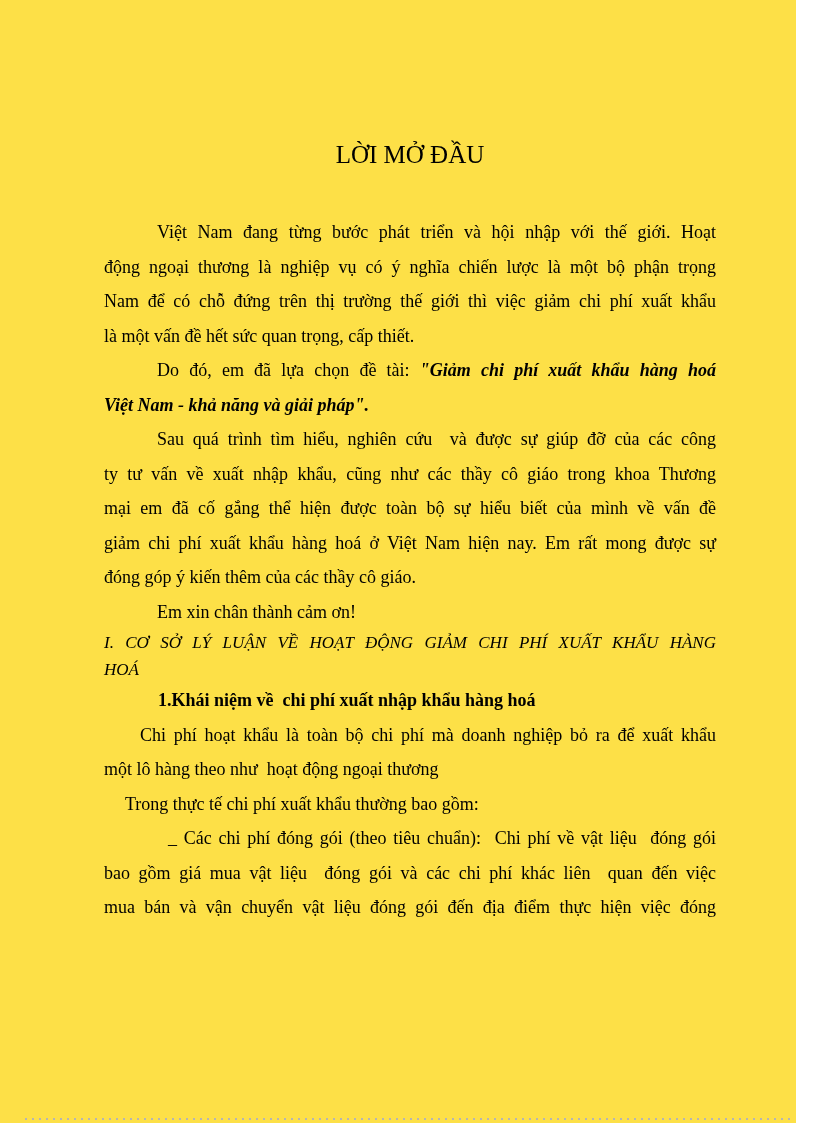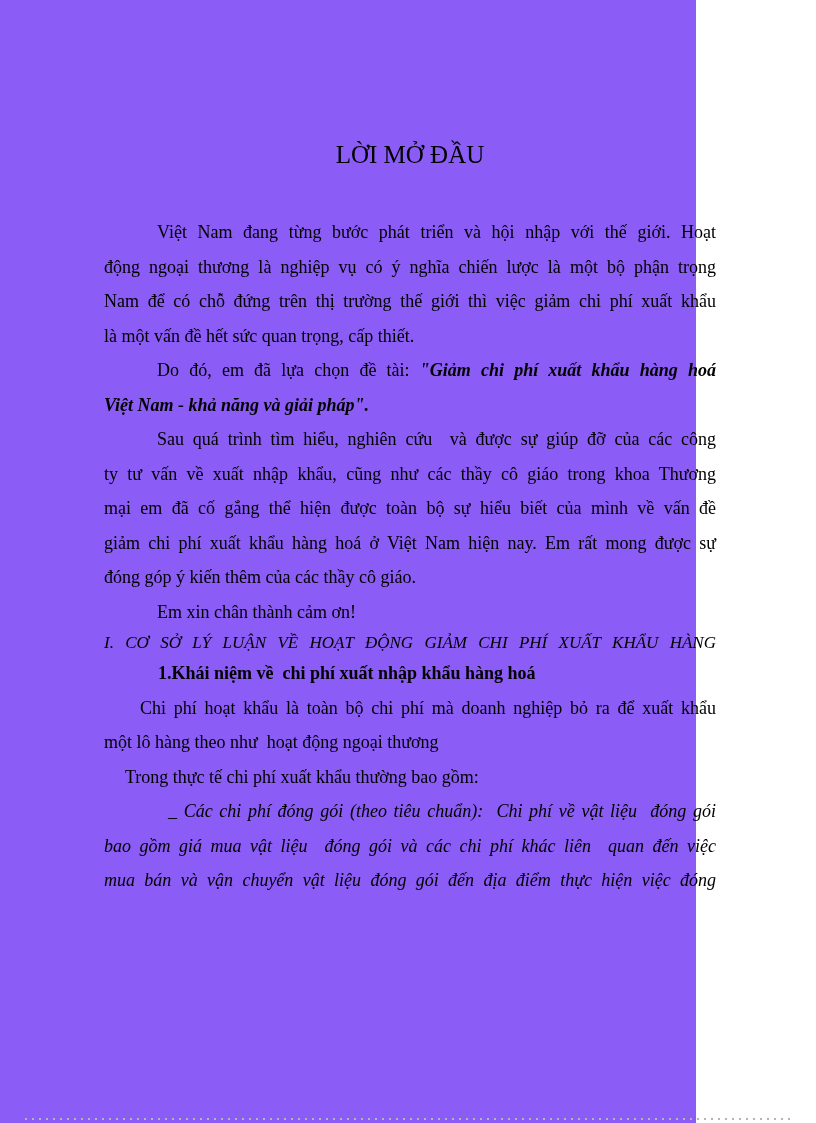--- a/index.html
+++ b/index.html
@@ -7,23 +7,23 @@
     padding: 0;
     width: 816px;
     height: 1123px;
     background: #ffffff;
     font-family: "Liberation Serif", "DejaVu Serif", serif;
     color: #000000;
     overflow: hidden;
   }
   .page {
     position: relative;
-    width: 696px;
+    width: 796px;
     height: 1123px;
-    background: #8b5cf6;
+    background: #fde047;
   }
   .content {
     position: absolute;
     left: 104px;
     top: 140px;
     width: 612px;
   }
   .title {
     font-size: 25px;
     line-height: 30px;
@@ -46,21 +46,21 @@
   .ln.end {
     text-align: left;
     text-align-last: left;
   }
   .intro { padding-left: 10px; }  
   .topic { font-weight: bold; font-style: italic; }
   .sec-heading { margin-top: 33px; }
   .sec-heading .ln { font-size: 17px; line-height: 27px; font-style: italic; }
   .sub-heading { margin-top: 2px; }
   .sub-heading .ln { font-weight: bold; text-align: right; }
-  .gap-top { margin-top: 22px; font-style: italic; }
+  .gap-top { margin-top: 22px; }
   .ind53 { text-indent: 53px; font-family: Liberation Serif, serif; }
   .ind54 { text-indent: 54px; }
   .ind36 { text-indent: 36px; }
   .ind21 { text-indent: 21px; }
   .ind64 { text-indent: 64px; }
   .dotline {
     position: absolute;
     left: 25px;
     top: 1118px;
     width: 765px;
@@ -95,20 +95,21 @@
       <span class="ln">giảm chi phí xuất khẩu hàng hoá ở Việt Nam hiện nay. Em rất mong được sự</span>
       <span class="ln end">đóng góp ý kiến thêm của các thầy cô giáo.</span>
     </p>
 
     <p class="para intro">
       <span class="ln end ind53">Em xin chân thành cảm ơn!</span>
     </p>
 
     <h2 class="sec-heading">
       <span class="ln">I. CƠ SỞ LÝ LUẬN VỀ HOẠT ĐỘNG GIẢM CHI PHÍ XUẤT KHẨU HÀNG</span>
+      <span class="ln end">HOÁ</span>
     </h2>
 
     <h3 class="sub-heading">
       <span class="ln end ind54">1.Khái niệm về&nbsp; chi phí xuất nhập khẩu hàng hoá</span>
     </h3>
 
     <p class="para">
       <span class="ln ind36">Chi phí hoạt khẩu là toàn bộ chi phí mà doanh nghiệp bỏ ra để xuất khẩu</span>
       <span class="ln end">một lô hàng theo như&nbsp; hoạt động ngoại thương</span>
     </p>

